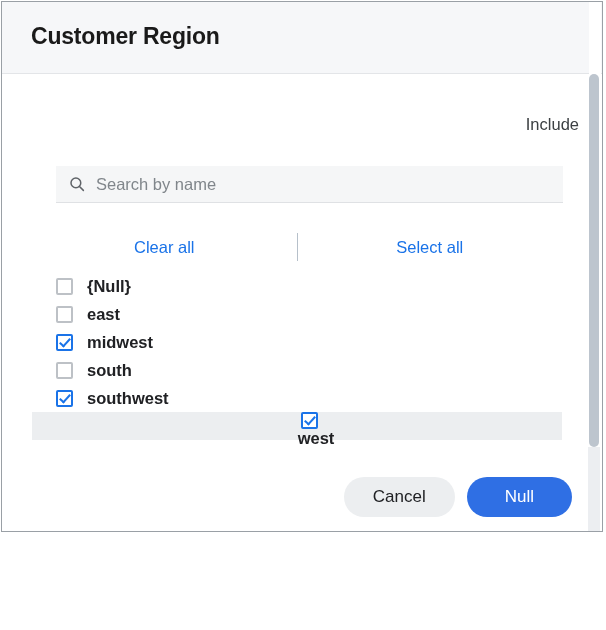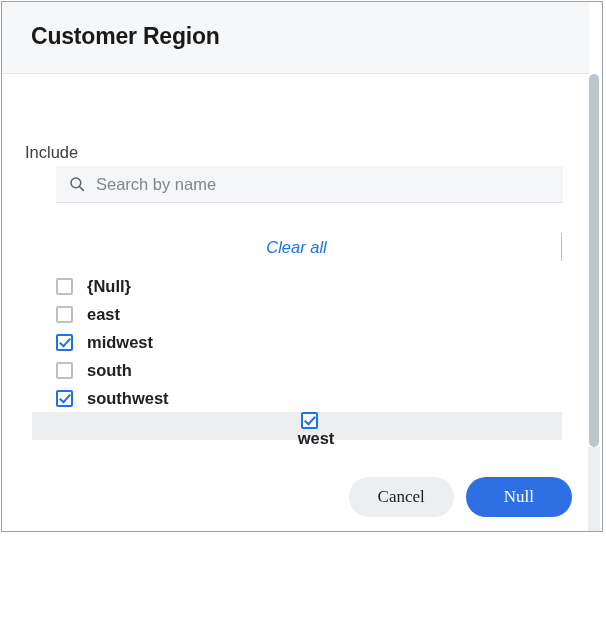--- a/index.html
+++ b/index.html
@@ -60,24 +60,23 @@
     background: #ffffff;
   }
 
   
   .tabs {
     position: absolute;
     left: 0;
     top: 40px;
     width: 100%;
     display: flex;
-    justify-content: space-between;
+    justify-content: flex-end;
     align-items: flex-end;
     gap: 0px;
-    margin-top: 28px;
   }
   .tab {
     position: relative;
     font-size: 16.5px;
     color: #3c4043;
     padding: 0 23px 14px 23px;
     cursor: pointer;
     white-space: nowrap;
     background: transparent;
     border: none;
@@ -152,21 +151,20 @@
   }
   .bulk-link {
     font-size: 16.5px;
     color: #1a73e8;
     cursor: pointer;
     background: none;
     border: none;
     font-family: inherit;
     padding: 4px 6px;
     white-space: nowrap;
-    font-style: italic;
   }
   .bulk-divider {
     width: 1px;
     height: 28px;
     background: #b6c0ca;
     flex: 0 0 auto;
   }
 
   
   .option-list {
@@ -229,21 +227,21 @@
     background: #ffffff;
     display: flex;
     align-items: center;
     justify-content: flex-end;
     padding-right: 30px;
     box-sizing: border-box;
     gap: 12px;
   }
   .btn {
     border: none;
-    font-family: Liberation Serif, serif;
+    font-family: Liberation Sans, sans-serif;
     font-size: 17px;
     border-radius: 20px;
     cursor: pointer;
     height: 40px;
     white-space: nowrap;
   }
   .btn-secondary {
     background: #eceef0;
     color: #202124;
     padding: 0 29px;
@@ -305,20 +303,23 @@
         </svg>
       </span>
       <input class="search-input" type="text" placeholder="Search by name" style="">
     </div>
 
     <div class="bulk-row">
       <div class="bulk-half">
         <button class="bulk-link">Clear all</button>
       </div>
       <div class="bulk-divider"></div>
+      <div class="bulk-half">
+        <button class="bulk-link">Select all</button>
+      </div>
     </div>
 
     <div class="option-list">
       <div class="option-row">
         <span class="cbox"></span>
         <span class="option-label">{Null}</span>
       </div>
       <div class="option-row">
         <span class="cbox"></span>
         <span class="option-label">east</span>

